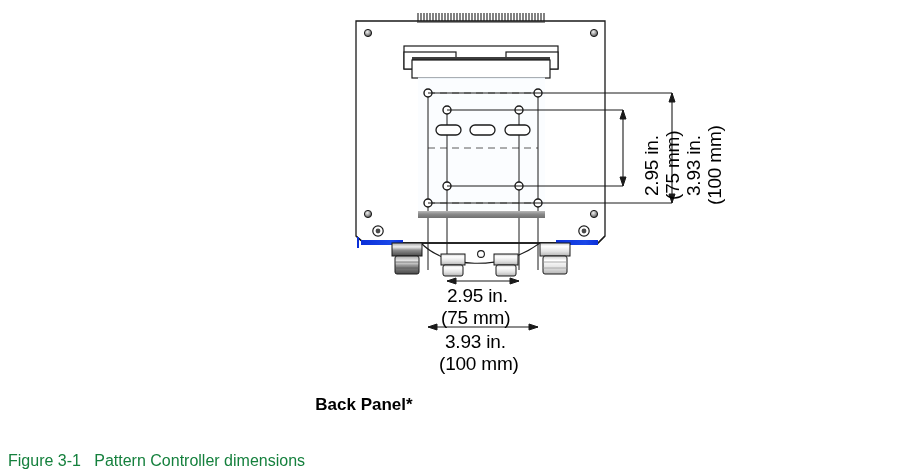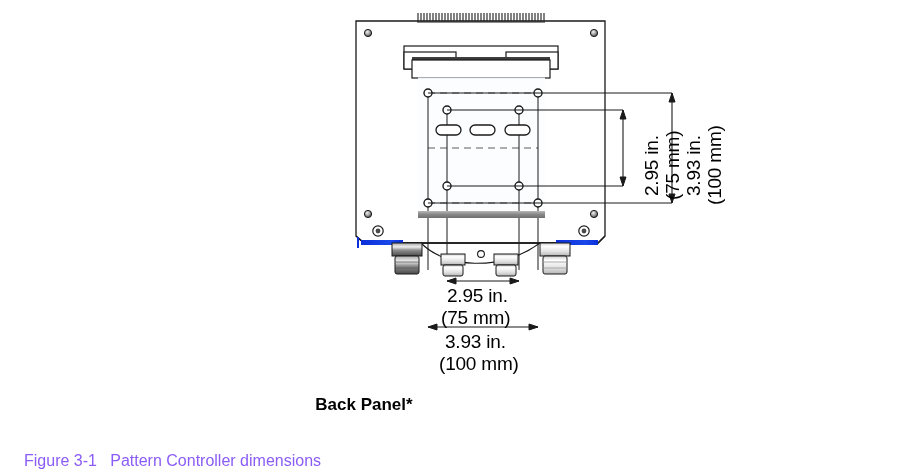--- a/index.html
+++ b/index.html
@@ -44,25 +44,25 @@
     top: 395px;
     width: 728px;
     text-align: center;
     font-family: "Liberation Sans", sans-serif;
     font-size: 17px;
     font-weight: bold;
     color: #000000;
   }
   #figure-caption {
     position: absolute;
-    left: 24px;
+    left: 8px;
     top: 452px;
     font-family: "Liberation Sans", sans-serif;
     font-size: 16px;
-    color: #8b5cf6;
+    color: #15803d;
     white-space: pre;
   }
 </style>
 </head>
 <body>
 
 <div id="figure-root">
 
   <svg class="drawing" viewBox="0 0 910 474">
     <defs>

